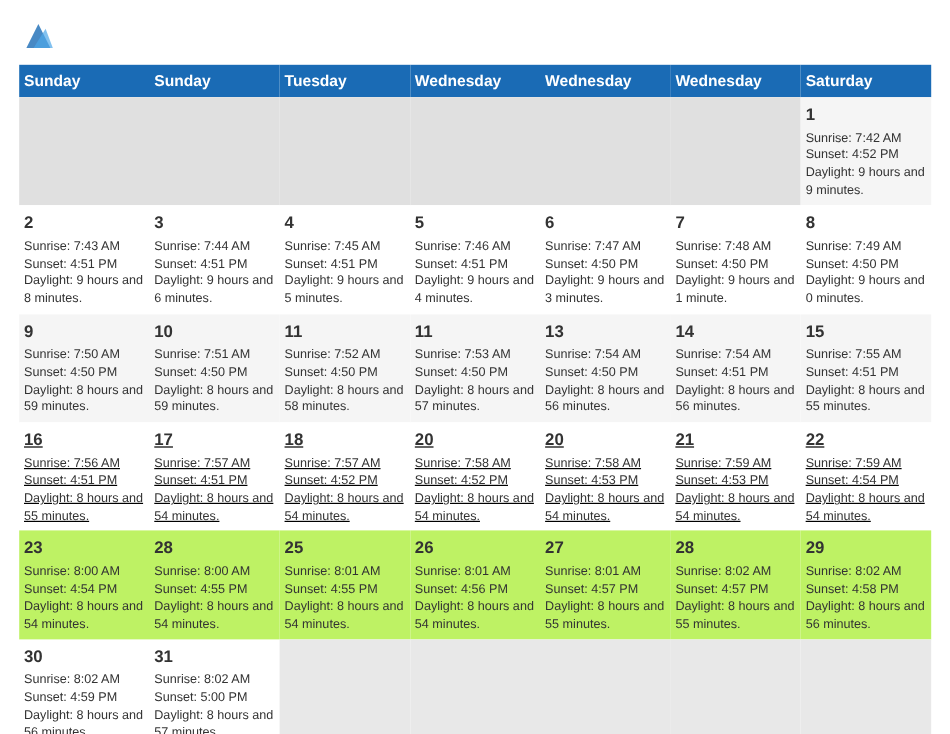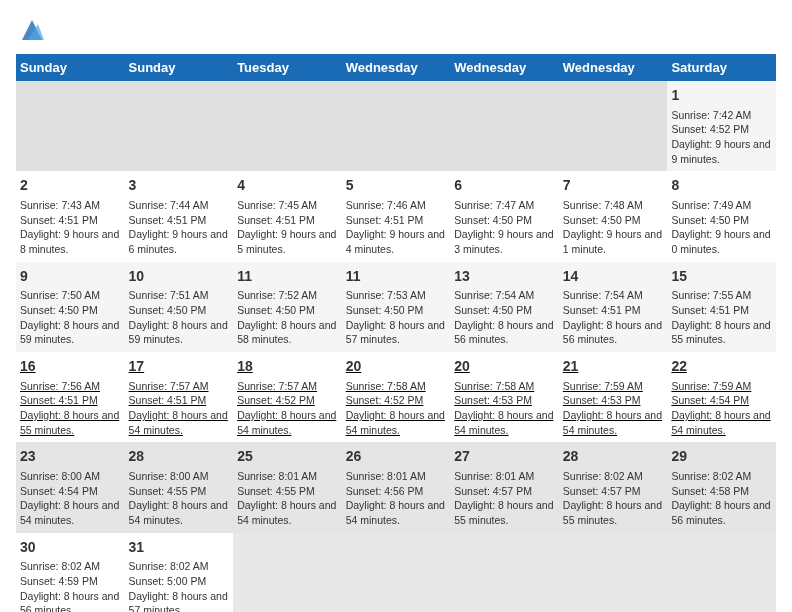--- a/index.html
+++ b/index.html
@@ -216,21 +216,21 @@
         </td>
         <td>
           <span class="day-num">21</span>
           <div class="day-info">Sunrise: 7:59 AM<br>Sunset: 4:53 PM<br>Daylight: 8 hours and 54 minutes.</div>
         </td>
         <td>
           <span class="day-num">22</span>
           <div class="day-info">Sunrise: 7:59 AM<br>Sunset: 4:54 PM<br>Daylight: 8 hours and 54 minutes.</div>
         </td>
       </tr>
-      <tr style="background-color: #e5e5e5;">
+      <tr style="background-color: #bef264;">
         <td>
           <span class="day-num">23</span>
           <div class="day-info">Sunrise: 8:00 AM<br>Sunset: 4:54 PM<br>Daylight: 8 hours and 54 minutes.</div>
         </td>
         <td>
           <span class="day-num">28</span>
           <div class="day-info">Sunrise: 8:00 AM<br>Sunset: 4:55 PM<br>Daylight: 8 hours and 54 minutes.</div>
         </td>
         <td>
           <span class="day-num">25</span>

